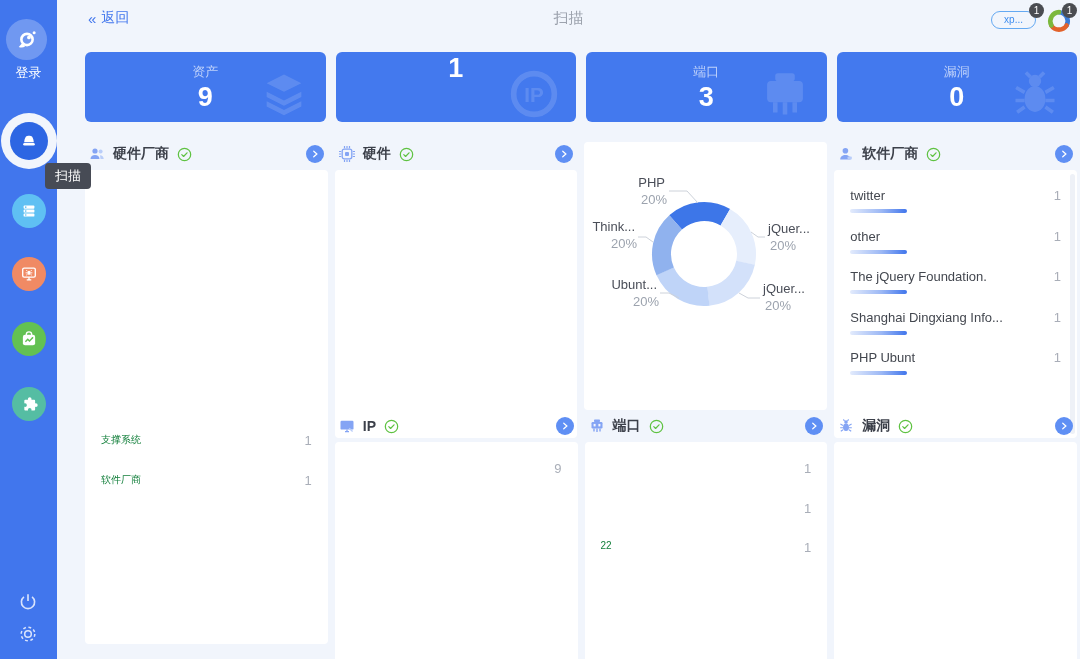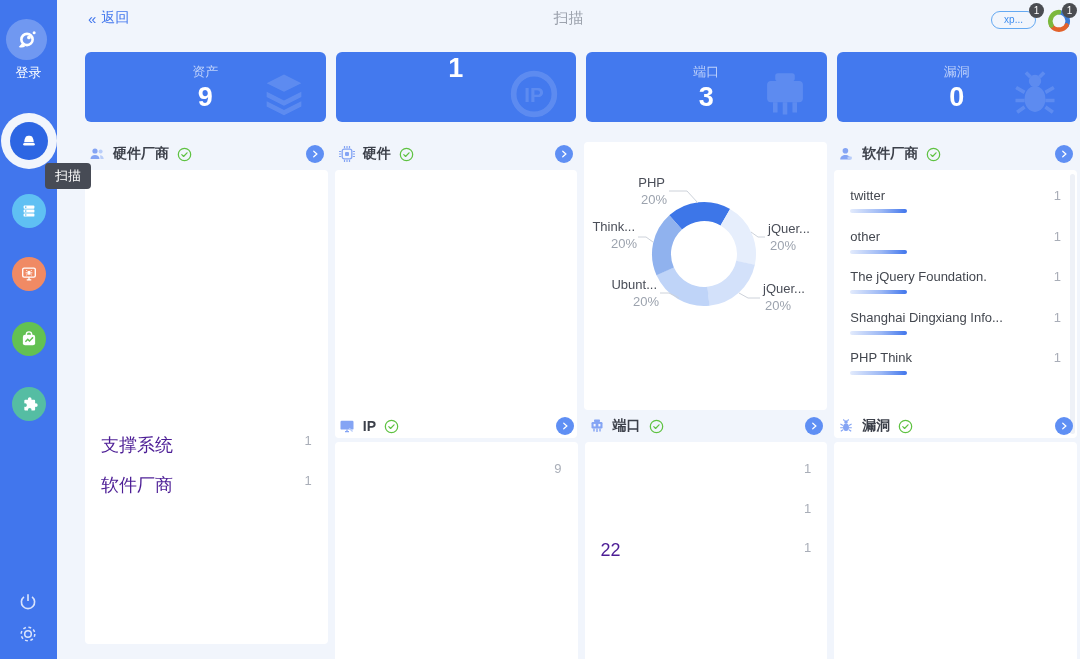--- a/index.html
+++ b/index.html
@@ -57,21 +57,21 @@
   .row2 .panel-body{height:230px;}
   
   .vlist{padding:6px 16px 0;}
   .vrow{position:relative;height:40.5px;padding-top:12px;box-sizing:border-box;}
   .vrow .nm{font-size:13px;color:#43474f;max-width:185px;white-space:nowrap;overflow:hidden;}
   .vrow .bar{position:absolute;left:0;top:33px;width:57px;height:4px;border-radius:2px;
     background:linear-gradient(90deg,#e3ebfc,#9cb8f5 55%,#4075ec);}
   .vrow .ct{position:absolute;right:0;top:12px;font-size:13px;color:#a9aeb8;}
   .slist{padding:8px 16px 0;}
   .srow{position:relative;height:39.5px;padding-top:11px;box-sizing:border-box;}
-  .srow .nm{font-size:18px;color:#4c1d95;}
+  .srow .nm{font-size:10px;color:#15803d;}
   .srow .ct{position:absolute;right:0;top:11px;font-size:13px;color:#a9aeb8;}
   .scroll-track{position:absolute;right:2px;top:4px;bottom:4px;width:5px;border-radius:3px;background:#eef1f7;}
   
   .donut-svg text{font-family:"Liberation Sans",sans-serif;}
   .donut-svg .nm{font-size:13px;fill:#4a4e58;}
   .donut-svg .pc{font-size:13px;fill:#9ca3ae;}
   .icn{flex:none;display:block;}
 </style>
 </head>
 <body>
@@ -324,21 +324,21 @@
           <div class="nm">The jQuery Foundation.</div>
           <div class="bar"></div>
           <div class="ct">1</div>
         </div>
         <div class="vrow">
           <div class="nm">Shanghai Dingxiang Info...</div>
           <div class="bar"></div>
           <div class="ct">1</div>
         </div>
         <div class="vrow">
-          <div class="nm">PHP Think</div>
+          <div class="nm">PHP Ubunt</div>
           <div class="bar"></div>
           <div class="ct">1</div>
         </div>
       </div>
       <div class="scroll-track"></div>
     </div>
   </div>
 </div>
 
 <div class="row row2">

